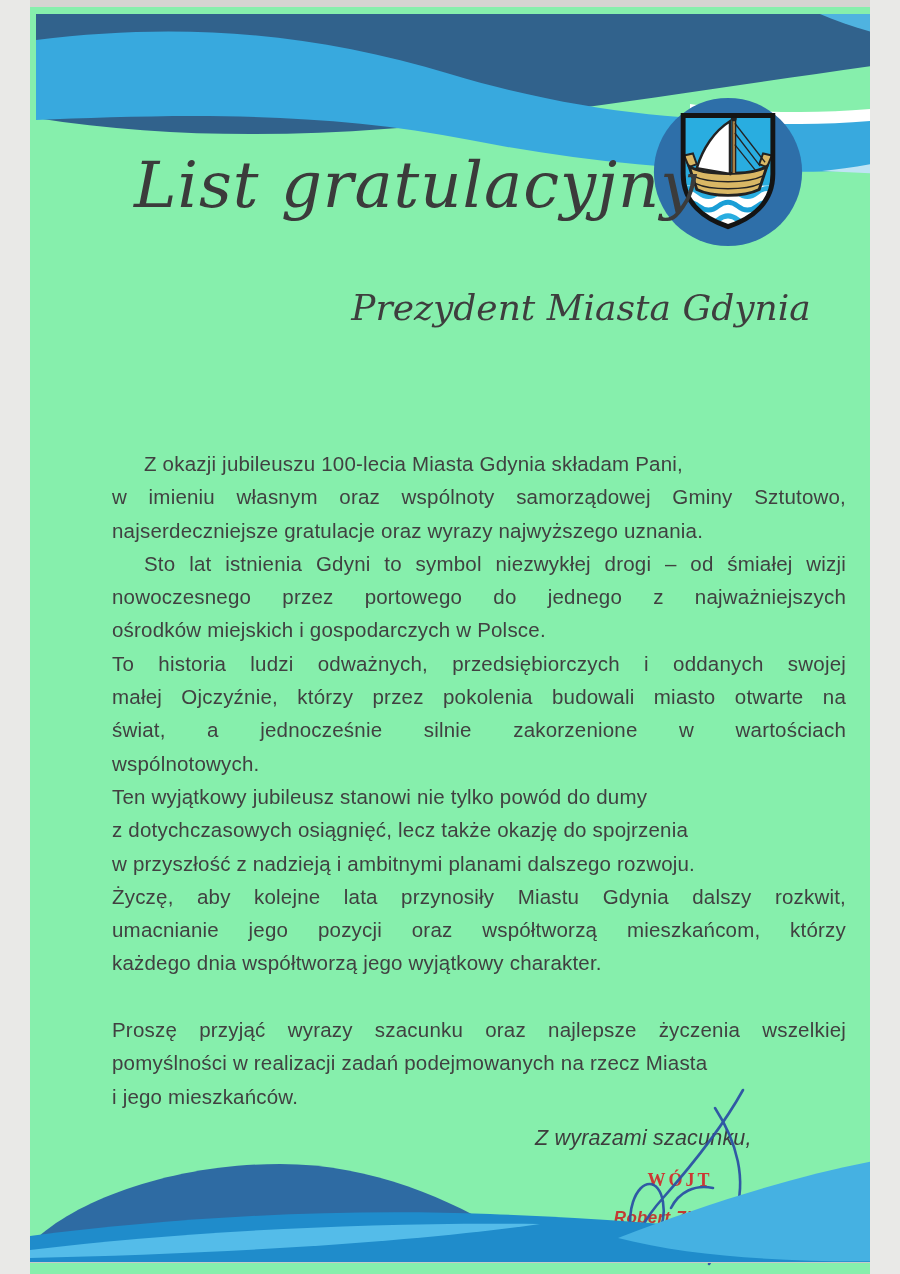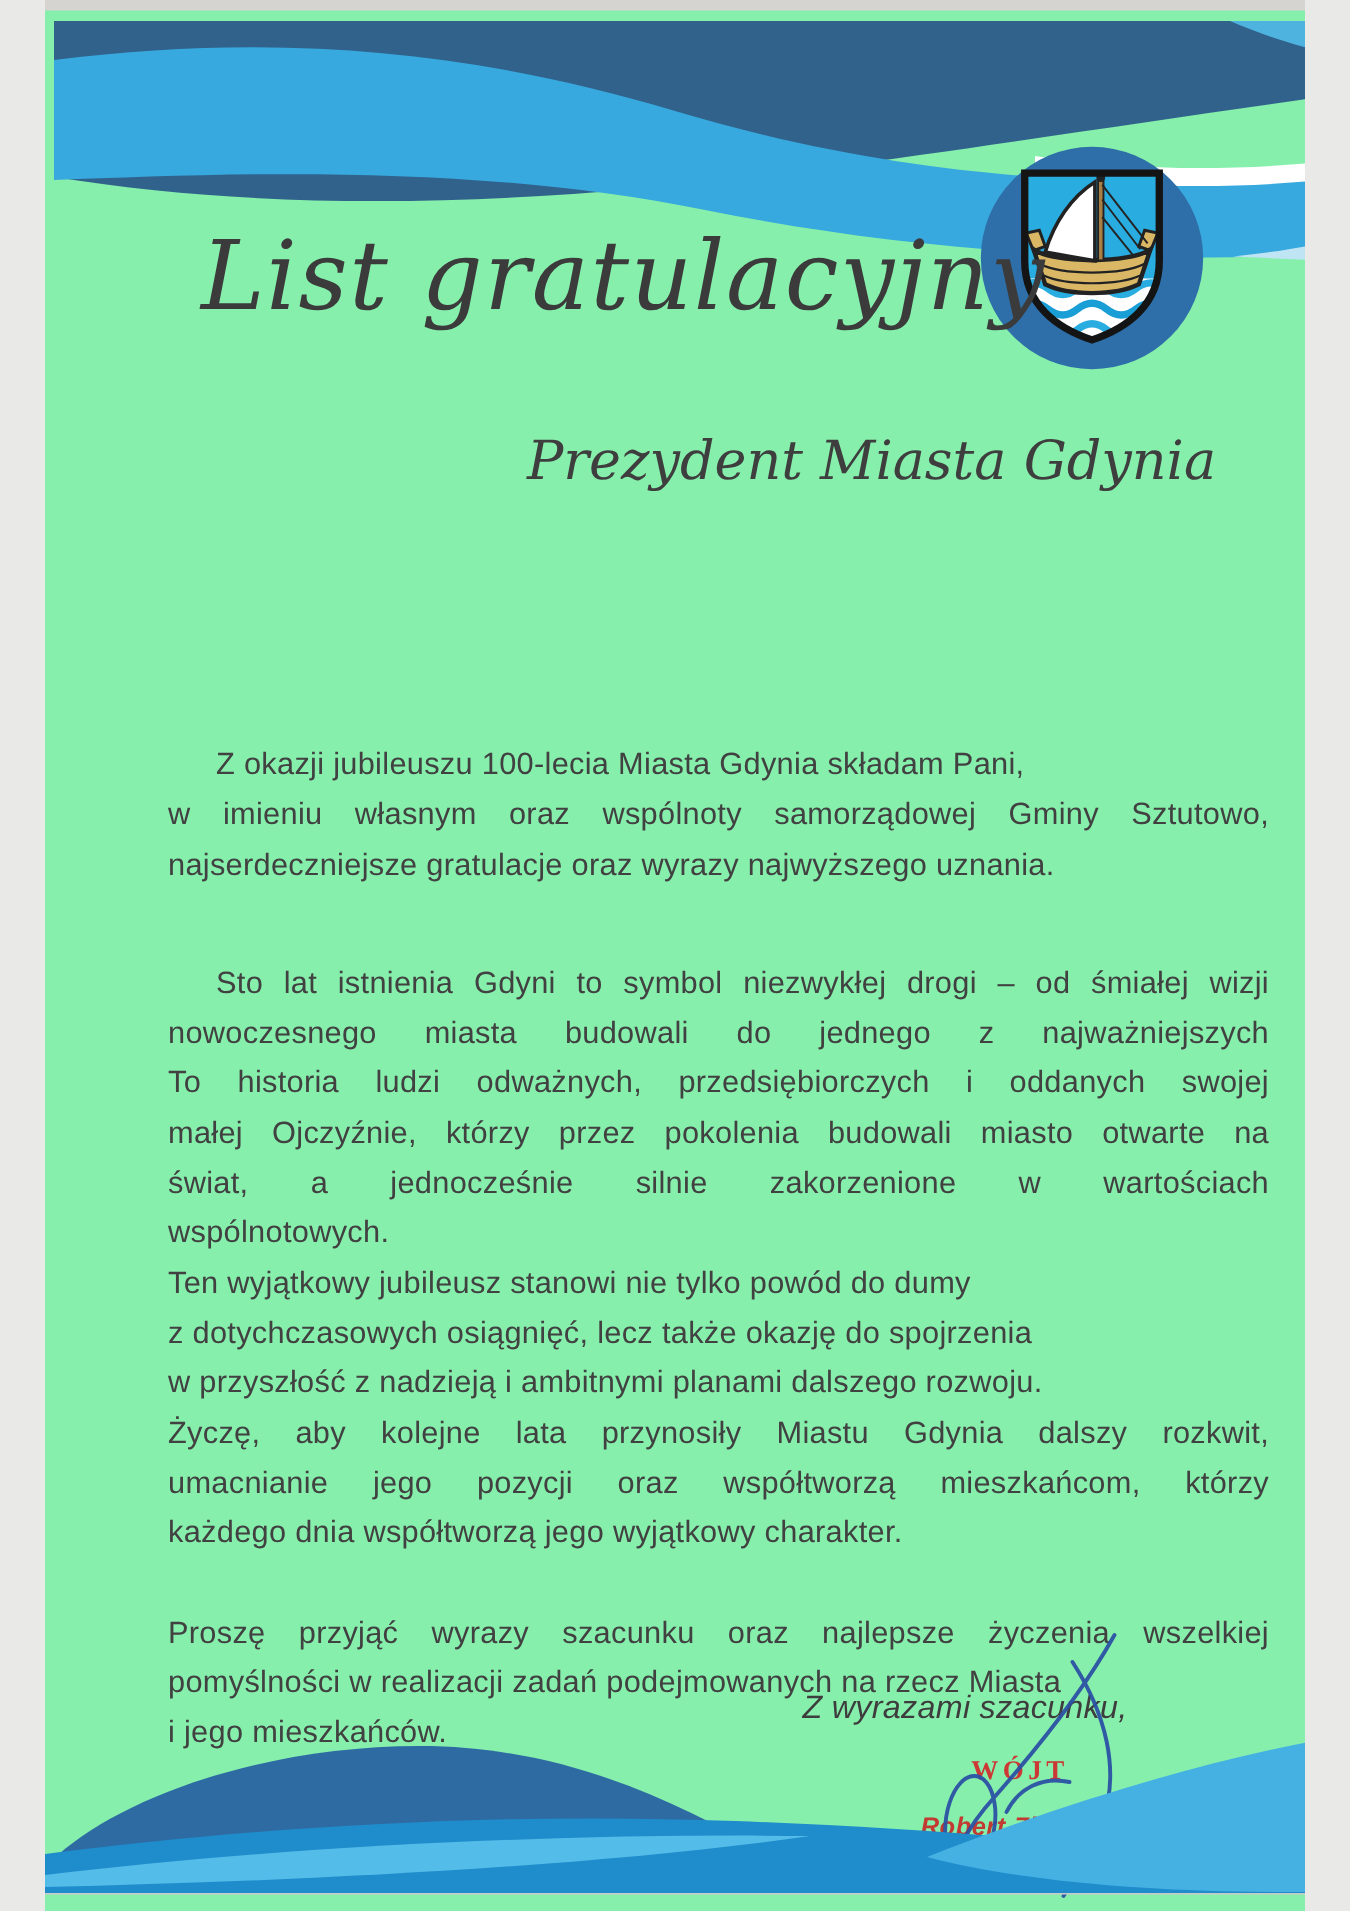--- a/index.html
+++ b/index.html
@@ -28,21 +28,21 @@
     font-style:italic;color:#3e3e3e;font-size:36px;line-height:52px;
     white-space:nowrap;
   }
   .body-text{
     position:absolute;left:82px;top:447px;width:734px;
     font-size:20.5px;line-height:33.3px;color:#414141;
     letter-spacing:0.2px;
   }
   .line{min-height:33.3px;white-space:nowrap;}
   .line.just{white-space:normal;text-align:justify;text-align-last:justify;}
-  .line.ind{text-indent:32px;margin-top:46px;}
+  .line.ind{text-indent:32px;}
   .line.blank{white-space:normal;}
 
   .salutation{
     position:absolute;left:505px;top:1126px;width:320px;
     font-size:21.5px;color:#3d3d3d;letter-spacing:0.2px;white-space:nowrap;font-style:italic;
   }
   .stamp-role{
     position:absolute;left:560px;top:1170px;width:180px;text-align:center;
     font-family:"Liberation Serif",serif;font-weight:bold;
     font-size:18px;letter-spacing:3px;color:#cc3834;
@@ -104,21 +104,22 @@
 
   <div class="addressee">
     <div>Prezydent Miasta Gdynia</div>
   </div>
 
   <div class="body-text">
       <div class="line ind">Z okazji jubileuszu 100-lecia Miasta Gdynia składam Pani,</div>
       <div class="line just">w imieniu własnym oraz wspólnoty samorządowej Gminy Sztutowo,</div>
       <div class="line">najserdeczniejsze gratulacje oraz wyrazy najwyższego uznania.</div>
       <div class="line just ind">Sto lat istnienia Gdyni to symbol niezwykłej drogi – od śmiałej wizji</div>
-      <div class="line just">nowoczesnego miasta budowali do jednego z najważniejszych</div>
+      <div class="line just">nowoczesnego przez portowego do jednego z najważniejszych</div>
+      <div class="line">ośrodków miejskich i gospodarczych w Polsce.</div>
       <div class="line just">To historia ludzi odważnych, przedsiębiorczych i oddanych swojej</div>
       <div class="line just">małej Ojczyźnie, którzy przez pokolenia budowali miasto otwarte na</div>
       <div class="line just">świat, a jednocześnie silnie zakorzenione w wartościach</div>
       <div class="line">wspólnotowych.</div>
       <div class="line">Ten wyjątkowy jubileusz stanowi nie tylko powód do dumy</div>
       <div class="line">z dotychczasowych osiągnięć, lecz także okazję do spojrzenia</div>
       <div class="line">w przyszłość z nadzieją i ambitnymi planami dalszego rozwoju.</div>
       <div class="line just">Życzę, aby kolejne lata przynosiły Miastu Gdynia dalszy rozkwit,</div>
       <div class="line just">umacnianie jego pozycji oraz współtworzą mieszkańcom, którzy</div>
       <div class="line">każdego dnia współtworzą jego wyjątkowy charakter.</div>

